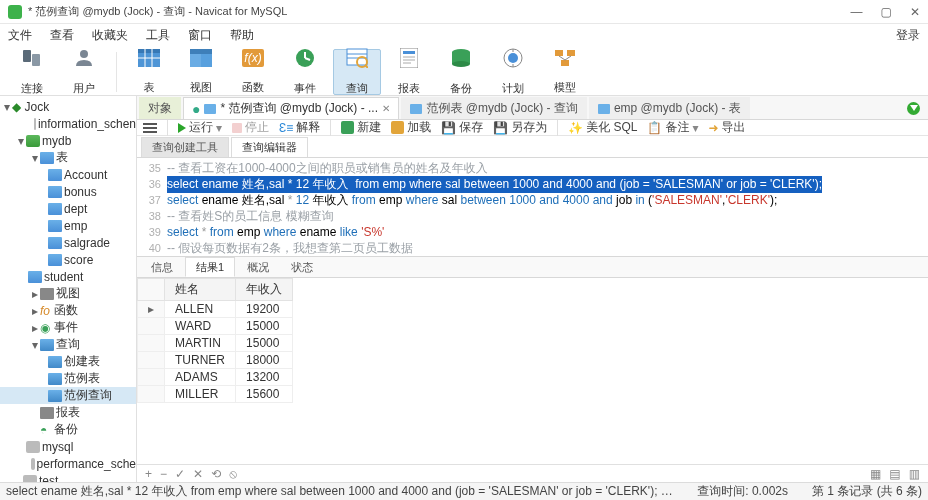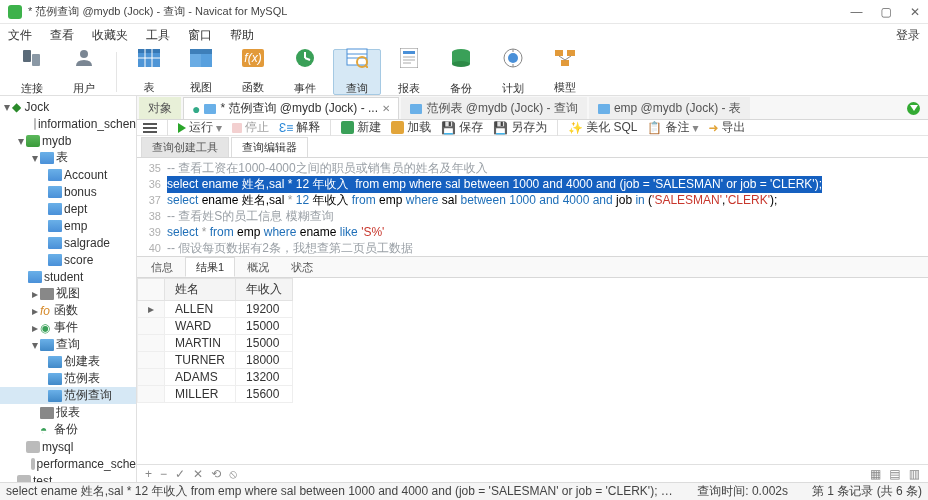--- a/index.html
+++ b/index.html
@@ -305,21 +305,21 @@
     <div class="tree-row" style="padding-left:16px">
         <span class="tw"></span>
         <span class="ic ic-dbg"></span>
         <span>mysql</span>
       </div>
     <div class="tree-row" style="padding-left:28px">
         <span class="tw"></span>
         <span class="ic ic-dbg"></span>
         <span>performance_sche</span>
       </div>
-    <div class="tree-row" style="padding-left:7px">
+    <div class="tree-row" style="padding-left:13px">
         <span class="tw"></span>
         <span class="ic ic-dbg"></span>
         <span>test</span>
       </div>
   </div>
 
   <div class="content">
     <div class="tabs">
       <div class="tab" style="background:#e8f0d8">
           <span>对象</span>

